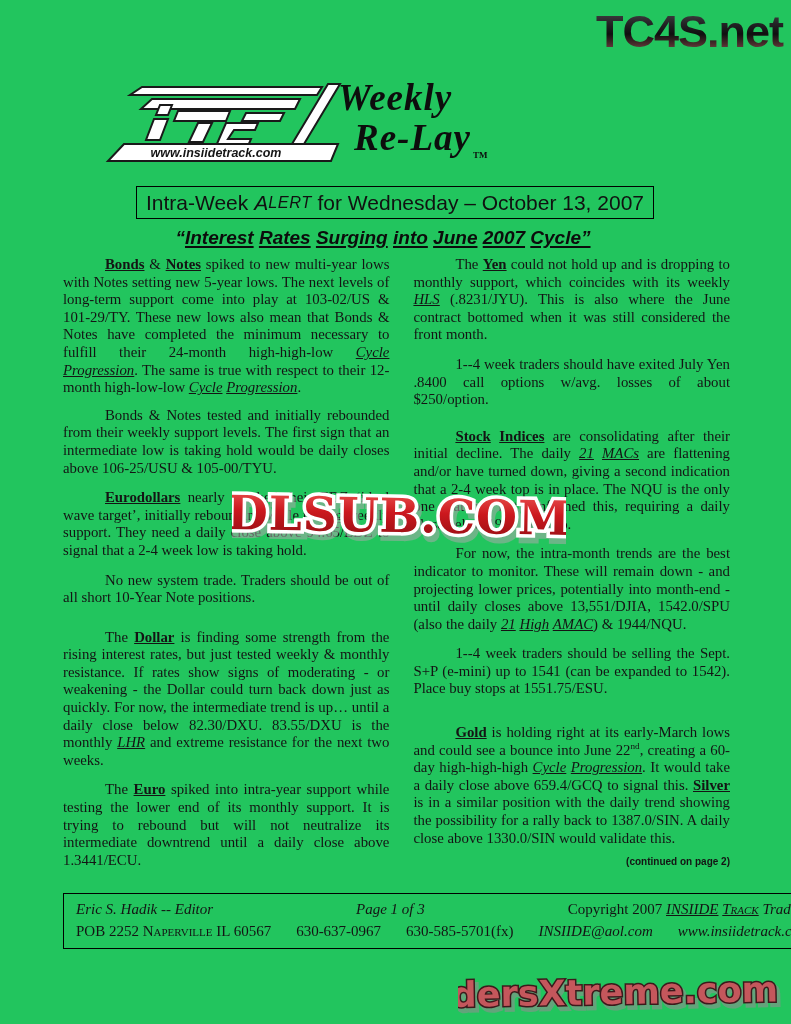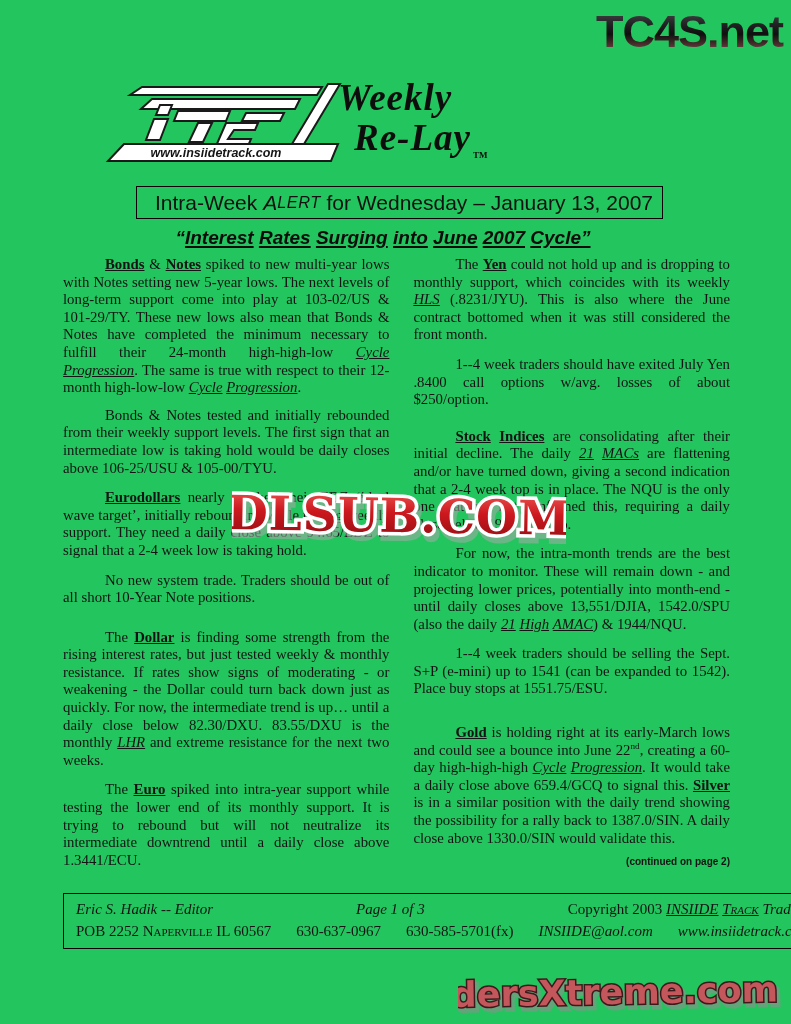--- a/index.html
+++ b/index.html
@@ -12,21 +12,21 @@
   
   .itc-wrap{position:absolute;left:96px;top:82px;}
   .relay{position:absolute;left:338px;top:78px;font-family:"Liberation Serif",serif;
          font-weight:bold;font-style:italic;font-size:37px;line-height:40px;color:#0d0d0d;letter-spacing:1px;}
   .relay .l2{margin-left:16px;}
   .relay .tm{font-size:9px;font-style:normal;letter-spacing:0;vertical-align:-8px;margin-left:2px;}
 
   
   .alert-box{position:absolute;left:136px;top:186px;width:516px;height:31px;border:1.5px solid #000;
              display:flex;align-items:center;justify-content:center;
-             font-family:"Liberation Sans",sans-serif;font-size:21px;color:#111;white-space:pre;padding-left:9px;}
+             font-family:"Liberation Sans",sans-serif;font-size:21px;color:#111;white-space:pre;}
   .seg-ital{font-style:italic;}
   .seg-italsm{font-style:italic;font-size:0.78em;letter-spacing:0.5px;}
 
   
   .headline{position:absolute;left:0;top:227px;width:766px;text-align:center;
             font-family:"Liberation Sans",sans-serif;font-weight:bold;font-style:italic;
             font-size:19px;color:#0c0c0c;white-space:pre;}
   .seg-u{text-decoration:underline;text-decoration-thickness:2px;text-underline-offset:2px;}
 
   
@@ -91,21 +91,21 @@
       </g>
       <text x="120" y="75" text-anchor="middle" font-family="Liberation Sans, sans-serif" font-weight="bold" font-style="italic" font-size="12.5" fill="#151515">www.insiidetrack.com</text>
     </svg>
   </div>
 
   <div class="relay">
     <div class="l1">Weekly</div>
     <div class="l2"><span>Re-Lay</span><span class="tm">TM</span></div>
   </div>
 
-  <div class="alert-box"><span>Intra-Week </span><span class="seg-ital">A</span><span class="seg-italsm">LERT</span><span> for Wednesday – January 13, 2007</span></div>
+  <div class="alert-box"><span>Intra-Week </span><span class="seg-ital">A</span><span class="seg-italsm">LERT</span><span> for Wednesday – October 13, 2007</span></div>
 
   <div class="headline"><span>“</span><span class="seg-u">Interest</span><span> </span><span class="seg-u">Rates</span><span> </span><span class="seg-u">Surging</span><span> </span><span class="seg-u">into</span><span> </span><span class="seg-u">June</span><span> </span><span class="seg-u">2007</span><span> </span><span class="seg-u">Cycle”</span></div>
 
   <div class="columns">
     <div class="col-left">
       <p class="para"><span class="seg-bu">Bonds</span><span> &amp; </span><span class="seg-bu">Notes</span><span> spiked to new multi-year lows with Notes setting new 5-year lows.  The next levels of long-term support come into play at 103-02/US &amp; 101-29/TY.  These new lows also mean that Bonds &amp; Notes have completed the minimum necessary to fulfill their 24-month high-high-low </span><span class="seg-iu">Cycle</span><span> </span><span class="seg-iu">Progression</span><span>.  The same is true with respect to their 12-month high-low-low </span><span class="seg-iu">Cycle</span><span> </span><span class="seg-iu">Progression</span><span>.</span></p>
       <p class="para mt-a"><span>Bonds &amp; Notes tested and initially rebounded from their weekly support levels.  The first sign that an intermediate low is taking hold would be daily closes above 106-25/USU &amp; 105-00/TYU.</span></p>
       <p class="para mt-b"><span class="seg-bu">Eurodollars</span><span> nearly reached their EDZ ‘ideal wave target’, initially rebounding while testing weekly support.  They need a daily close above 94.65/EDZ to signal that a 2-4 week low is taking hold.</span></p>
       <p class="para mt-b"><span>No new system trade.  Traders should be out of all short 10-Year Note positions.</span></p>
       <p class="para mt-c"><span>The </span><span class="seg-bu">Dollar</span><span> is finding some strength from the rising interest rates, but just tested weekly &amp; monthly resistance.   If rates show signs of moderating - or weakening - the Dollar could turn back down just as quickly.   For now, the intermediate trend is up… until a daily close below 82.30/DXU.  83.55/DXU is the monthly </span><span class="seg-iu">LHR</span><span> and extreme resistance for the next two weeks.</span></p>
@@ -119,21 +119,21 @@
       <p class="para mt-b"><span>1--4 week traders should be selling the Sept. S+P (e-mini) up to 1541 (can be expanded to 1542). Place buy stops at 1551.75/ESU.</span></p>
       <p class="para mt-e"><span class="seg-bu">Gold</span><span> is holding right at its early-March lows and could see a bounce into June 22</span><span class="seg-sup">nd</span><span>, creating a 60-day high-high-high </span><span class="seg-iu">Cycle</span><span> </span><span class="seg-iu">Progression</span><span>.   It would take a daily close above 659.4/GCQ to signal this.  </span><span class="seg-bu">Silver</span><span> is in a similar position with the daily trend showing the possibility for a rally back to 1387.0/SIN.   A daily close above 1330.0/SIN would validate this.</span></p>
       <p class="para mt-f continued"><span>(continued on page 2)</span></p>
     </div>
   </div>
 
   <div class="footer">
     <div class="footer-l1">
       <span><span class="seg-i">Eric S. Hadik -- Editor</span></span>
       <span><span class="seg-i">Page 1 of 3</span></span>
-      <span><span>Copyright 2003 </span><span class="seg-iu">INSIIDE</span><span> </span><span class="seg-iusc">Track</span><span class="seg-i"> Trading</span></span>
+      <span><span>Copyright 2007 </span><span class="seg-iu">INSIIDE</span><span> </span><span class="seg-iusc">Track</span><span class="seg-i"> Trading</span></span>
     </div>
     <div class="footer-l2">
       <span><span>POB 2252  </span><span class="seg-sc">Naperville</span><span> IL 60567</span></span>
       <span><span>630-637-0967</span></span>
       <span><span>630-585-5701(fx)</span></span>
       <span><span class="seg-i">INSIIDE@aol.com</span></span>
       <span><span class="seg-i">www.insiidetrack.com</span></span>
     </div>
   </div>
 

